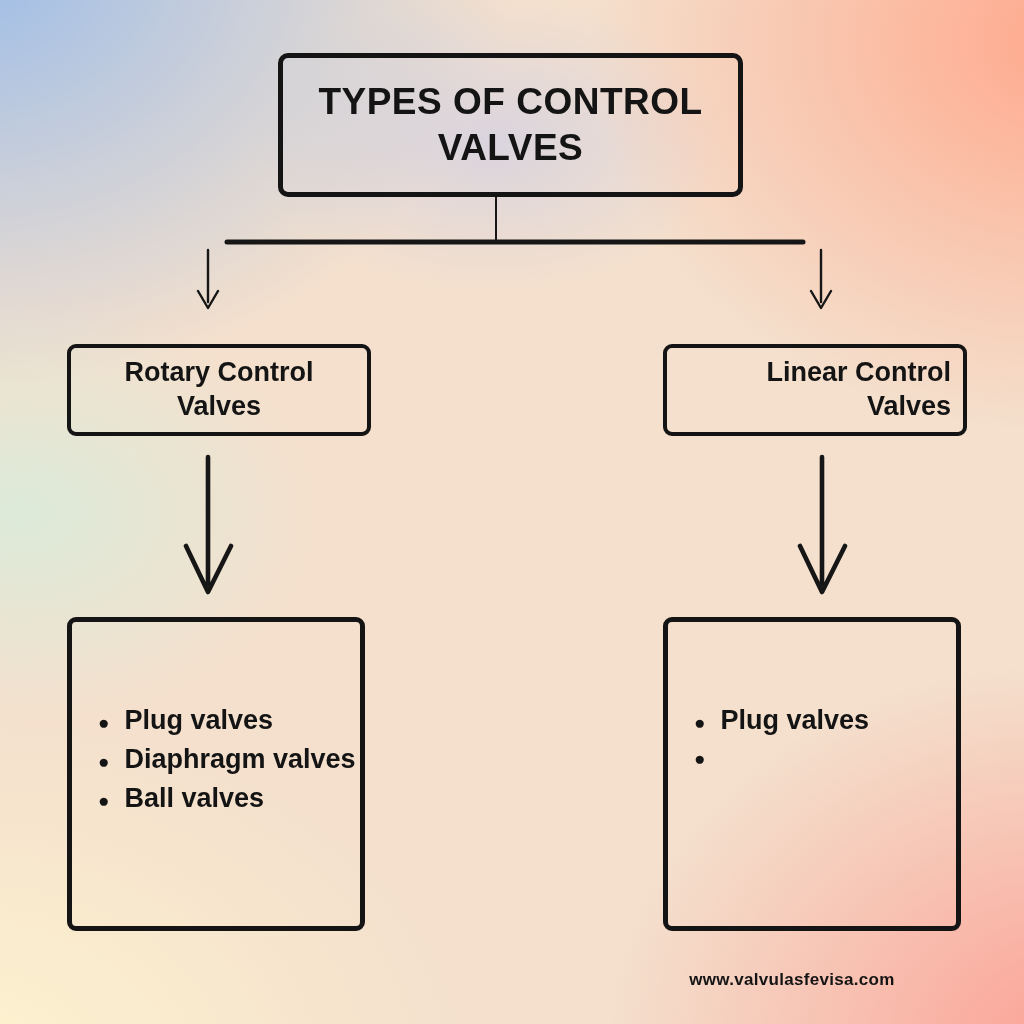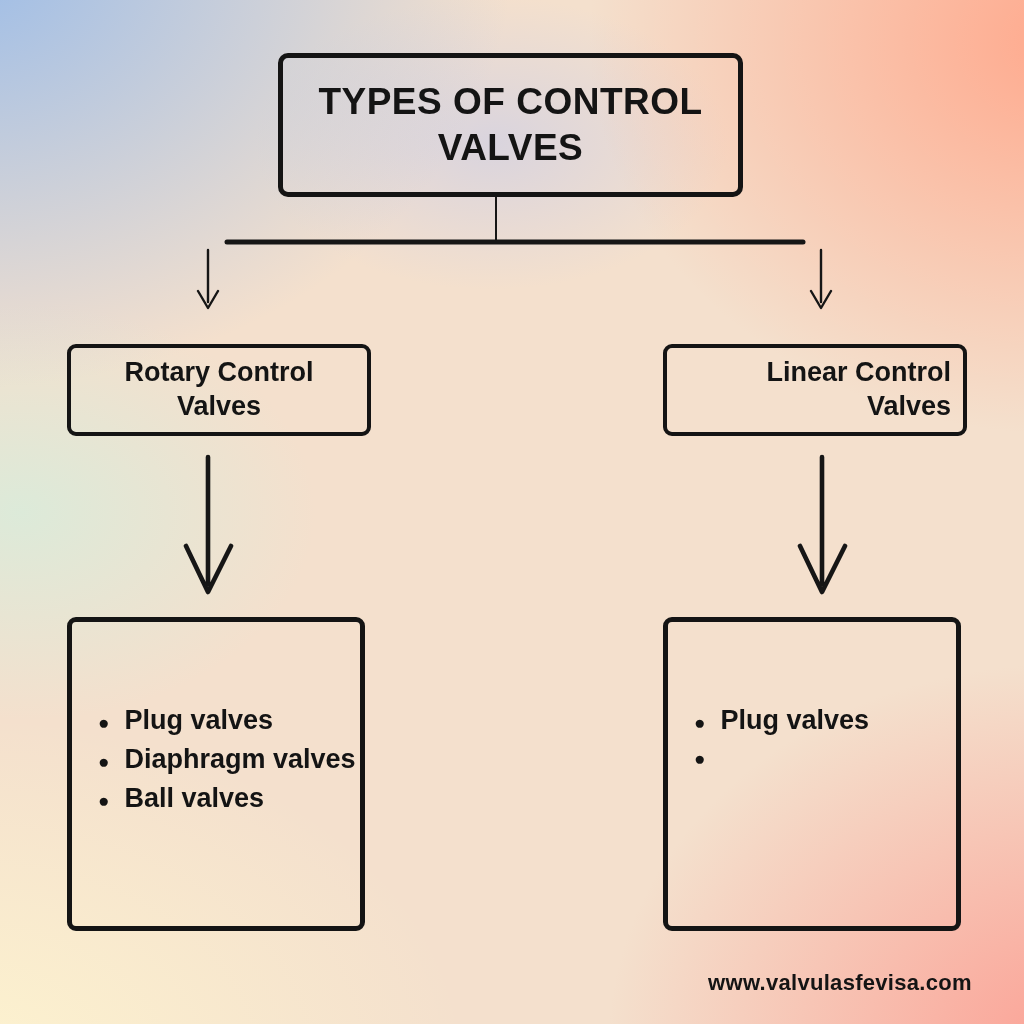--- a/index.html
+++ b/index.html
@@ -88,24 +88,24 @@
   .bullet {
     font-size: 19px;
     margin-right: 15px;
     flex: 0 0 auto;
   }
   .leaf-box.linear .item-text { max-width: 176px; }
   .leaf-box.rotary .item-text { white-space: nowrap; }
 
   .footer-url {
     position: absolute;
-    left: 672px; top: 970px;
+    left: 624px; top: 970px;
     width: 336px;
     text-align: center;
-    font-size: 22px;
+    font-size: 17px;
     font-weight: bold;
     letter-spacing: 0.3px;
   }
 </style>
 </head>
 <body>
 
 <div class="canvas">
 
   <svg class="connector-layer" viewBox="0 0 1024 1024" xmlns="http://www.w3.org/2000/svg" fill="none" stroke="#161616">

